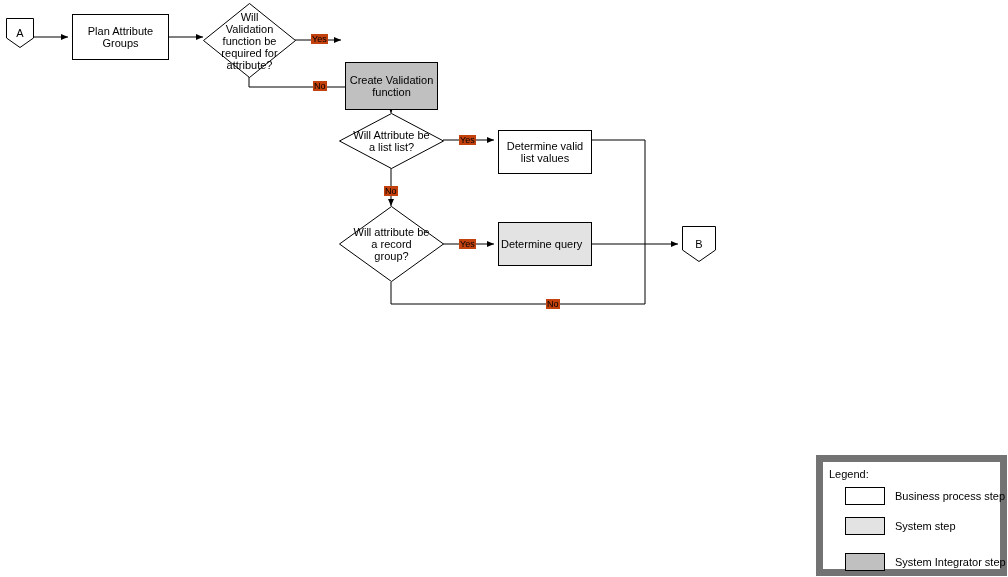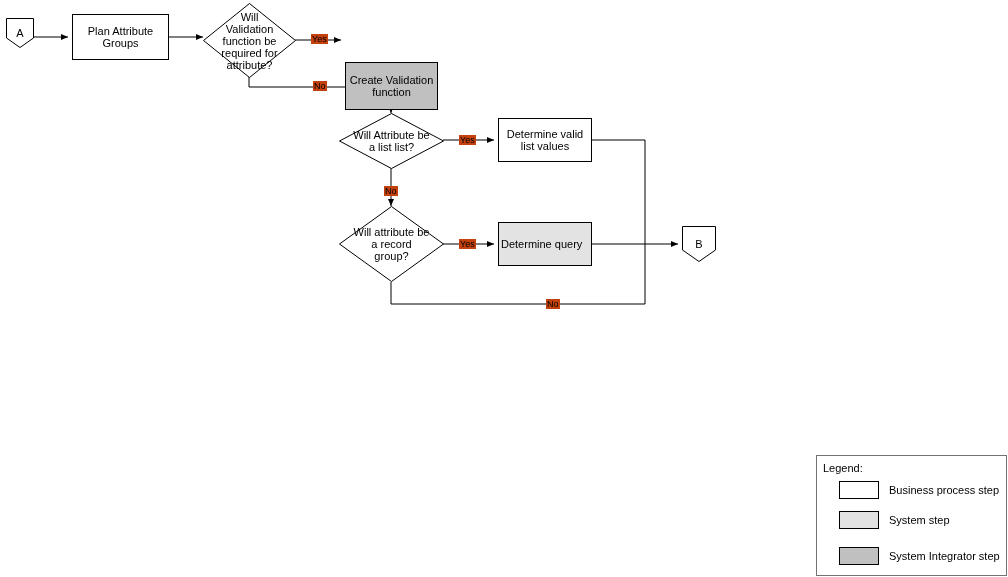--- a/index.html
+++ b/index.html
@@ -92,21 +92,21 @@
     height: 577px;
     pointer-events: none;
   }
   
   #legend {
     position: absolute;
     left: 816px;
     top: 455px;
     width: 191px;
     height: 121px;
-    border: 1px solid #737373;
+    border: 7px solid #737373;
     background: #ffffff;
     box-sizing: border-box;
   }
   #legend .legend-title {
     position: absolute;
     left: 6px;
     top: 6px;
     font-size: 11px;
   }
   .legend-row {
@@ -190,21 +190,21 @@
     <span>Create Validation function</span>
   </div>
 
   <div class="diamond-wrap" style="left:339px; top:113px; width:105px; height:56px;">
     <svg class="diamond-shape" width="105" height="56" viewBox="0 0 105 56">
       <polygon points="52.5,0.5 104.5,28 52.5,55.5 0.5,28" fill="#ffffff" stroke="#000" stroke-width="1"></polygon>
     </svg>
     <div class="diamond-label" style="padding:0 12px;">Will Attribute be a list list?</div>
   </div>
 
-  <div class="node box" style="left:498px; top:118px; width:94px; height:44px;">
+  <div class="node box" style="left:498px; top:130px; width:94px; height:44px;">
     <span>Determine valid list values</span>
   </div>
 
   <div class="diamond-wrap" style="left:339px; top:206px; width:105px; height:76px;">
     <svg class="diamond-shape" width="105" height="76" viewBox="0 0 105 76">
       <polygon points="52.5,0.5 104.5,38 52.5,75.5 0.5,38" fill="#ffffff" stroke="#000" stroke-width="1"></polygon>
     </svg>
     <div class="diamond-label" style="padding:0 14px;">Will attribute be a record group?</div>
   </div>
 

